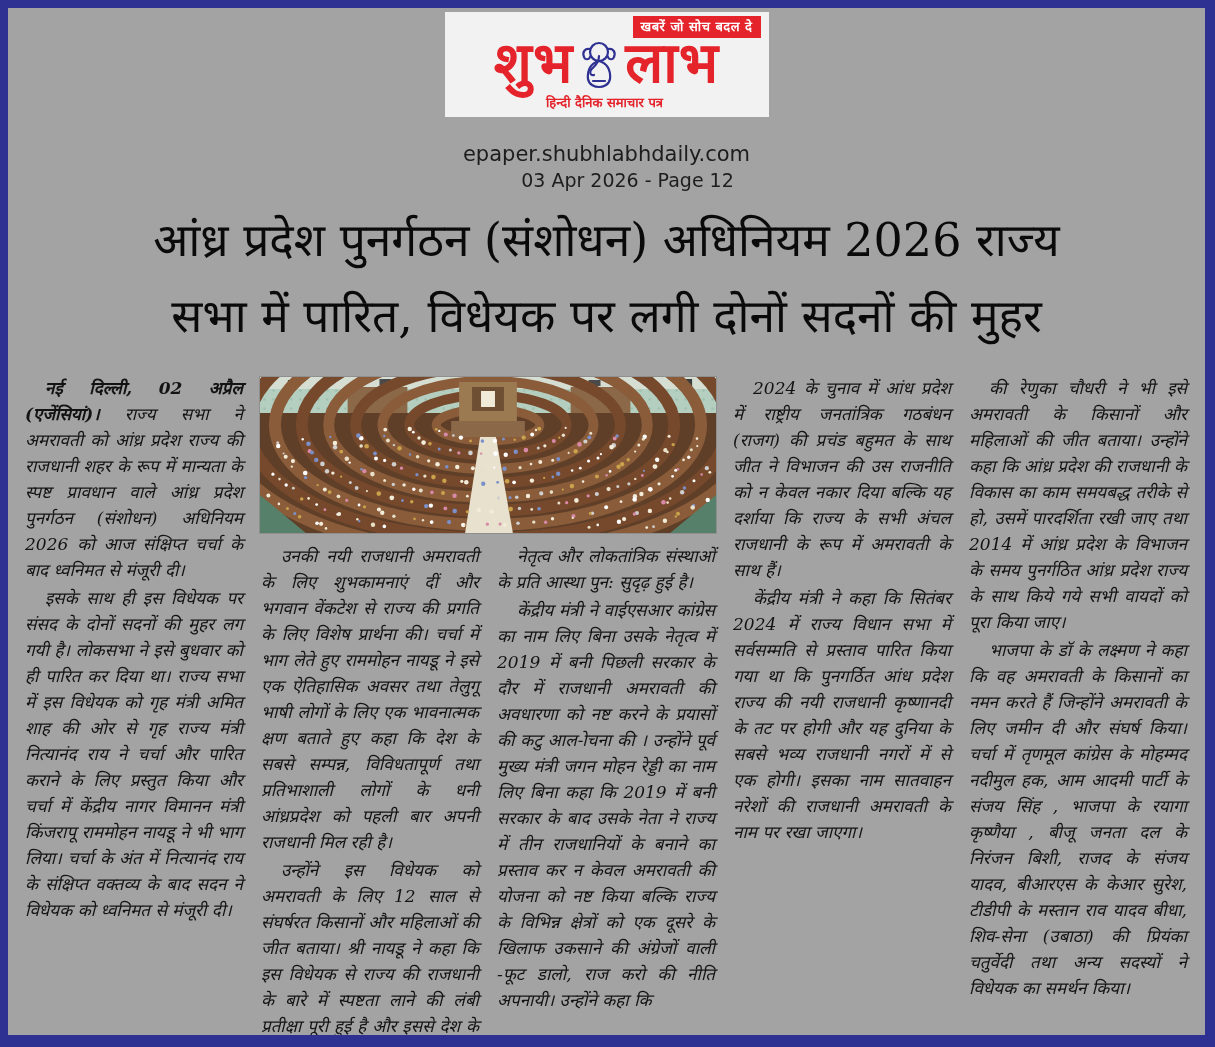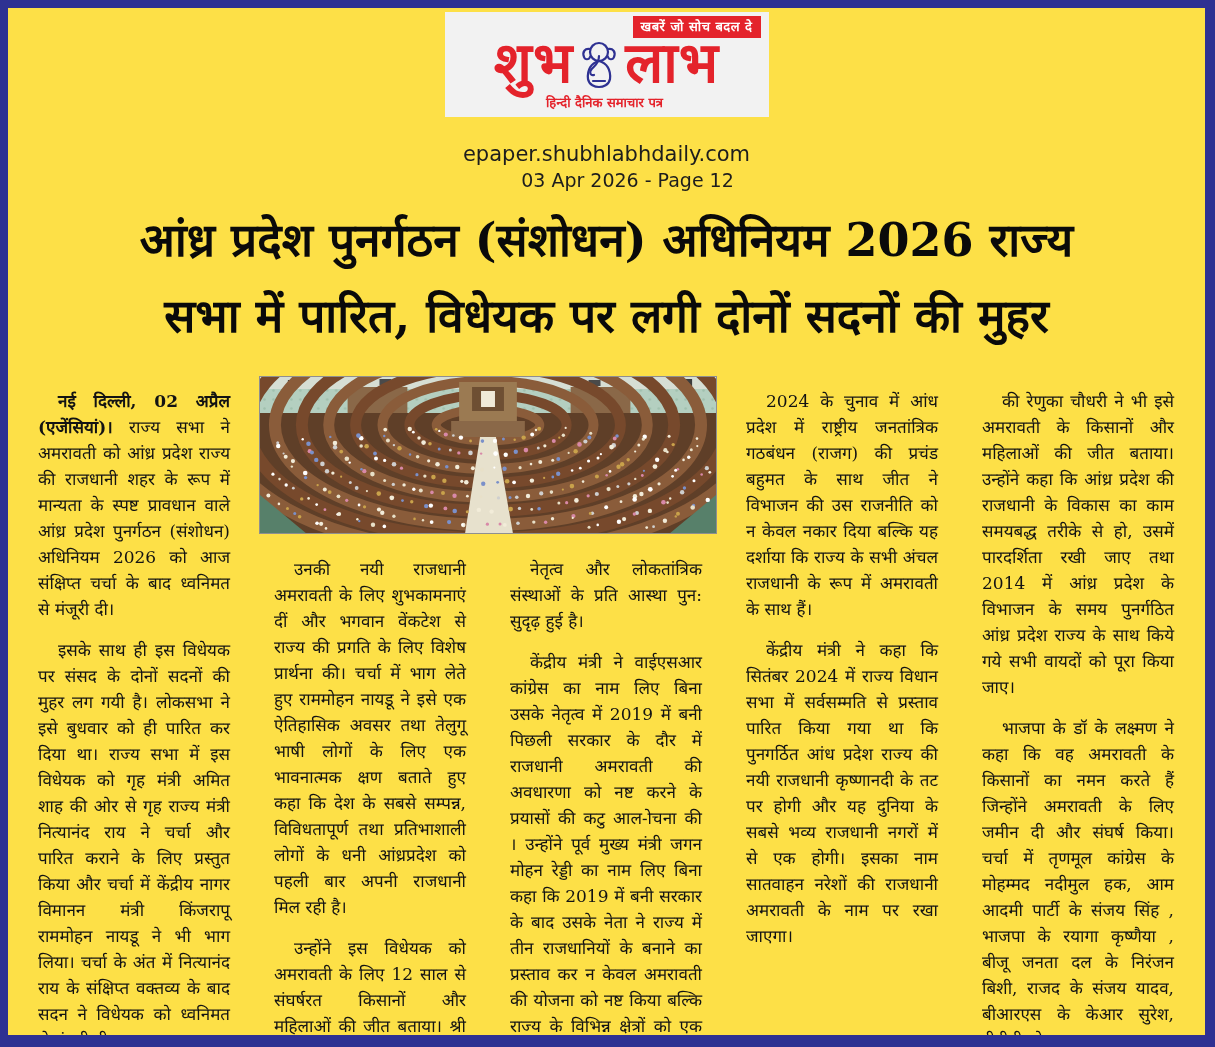--- a/index.html
+++ b/index.html
@@ -1,46 +1,46 @@
 <!DOCTYPE html>
 <html lang="hi"><head>
 <meta charset="utf-8">
 <style>
   html,body{margin:0;padding:0;background:#fff;}
   .page{
     width:1215px;height:1047px;box-sizing:border-box;position:relative;
-    background:#fde047;overflow:hidden;
+    background:#a3a3a3;overflow:hidden;
     border-top:8px solid #2e3192;border-left:8px solid #2e3192;
     border-right:10px solid #2e3192;border-bottom:12px solid #2e3192;
     font-family:"DejaVu Serif", serif;
   }
   
   .masthead{text-align:center;}
   .logo-box{display:inline-block;position:relative;background:#f2f2f2;
     margin-top:4px;padding:8px 18px 6px;min-width:288px;}
   .tagline-badge{position:absolute;top:4px;right:8px;background:#e4232b;color:#fff;
     font-family:"DejaVu Serif", serif;font-weight:bold;font-size:13px;
     padding:1px 8px 3px;letter-spacing:.5px;}
   .logo-row{display:flex;align-items:center;justify-content:center;gap:4px;margin-top:16px;}
   .logo-word{font-weight:bold;font-size:56px;line-height:.95;color:#e4232b;
     font-family:"DejaVu Serif", serif;letter-spacing:1px;}
   .ganesha{width:44px;height:54px;display:block;}
   .logo-subtitle{text-align:center;color:#e4232b;font-weight:bold;font-size:13px;
     margin-top:3px;padding-right:4px;}
   .site-url{font-family:"DejaVu Sans", sans-serif;font-size:21px;color:#1d1d1d;margin-top:25px;}
   .date-line{font-family:"DejaVu Sans", sans-serif;font-size:19px;color:#1d1d1d;margin-top:3px;padding-left:42px;}
   
-  .headline{margin-top:12px;text-align:center;color:#0a0a0a;font-weight:bold;
+  .headline{margin-top:12px;text-align:center;color:#0a0a0a;font-weight:normal;
     font-size:46px;line-height:1.65;}
   .headline div{white-space:nowrap;}
   
   .body-grid{position:relative;display:flex;gap:14px;padding:0 15px;margin-top:18px;}
   .col{flex:0 0 222px;width:222px;font-size:17px;line-height:26px;text-align:justify;
     color:#131313;}
-  .col p{margin:15px;text-indent:20px;}
+  .col p{margin:2px;text-indent:20px;font-style:italic;}
   .col-offset{padding-top:168px;}
   .photo{position:absolute;left:251px;top:3px;width:458px;height:158px;
     border:1px solid #8f8f8f;box-sizing:border-box;background:#9fbfae;}
   .photo svg{display:block;width:100%;height:100%;}
   .dateline{font-weight:bold;}
 </style>
 </head>
 <body>
 
 <div class="page">

